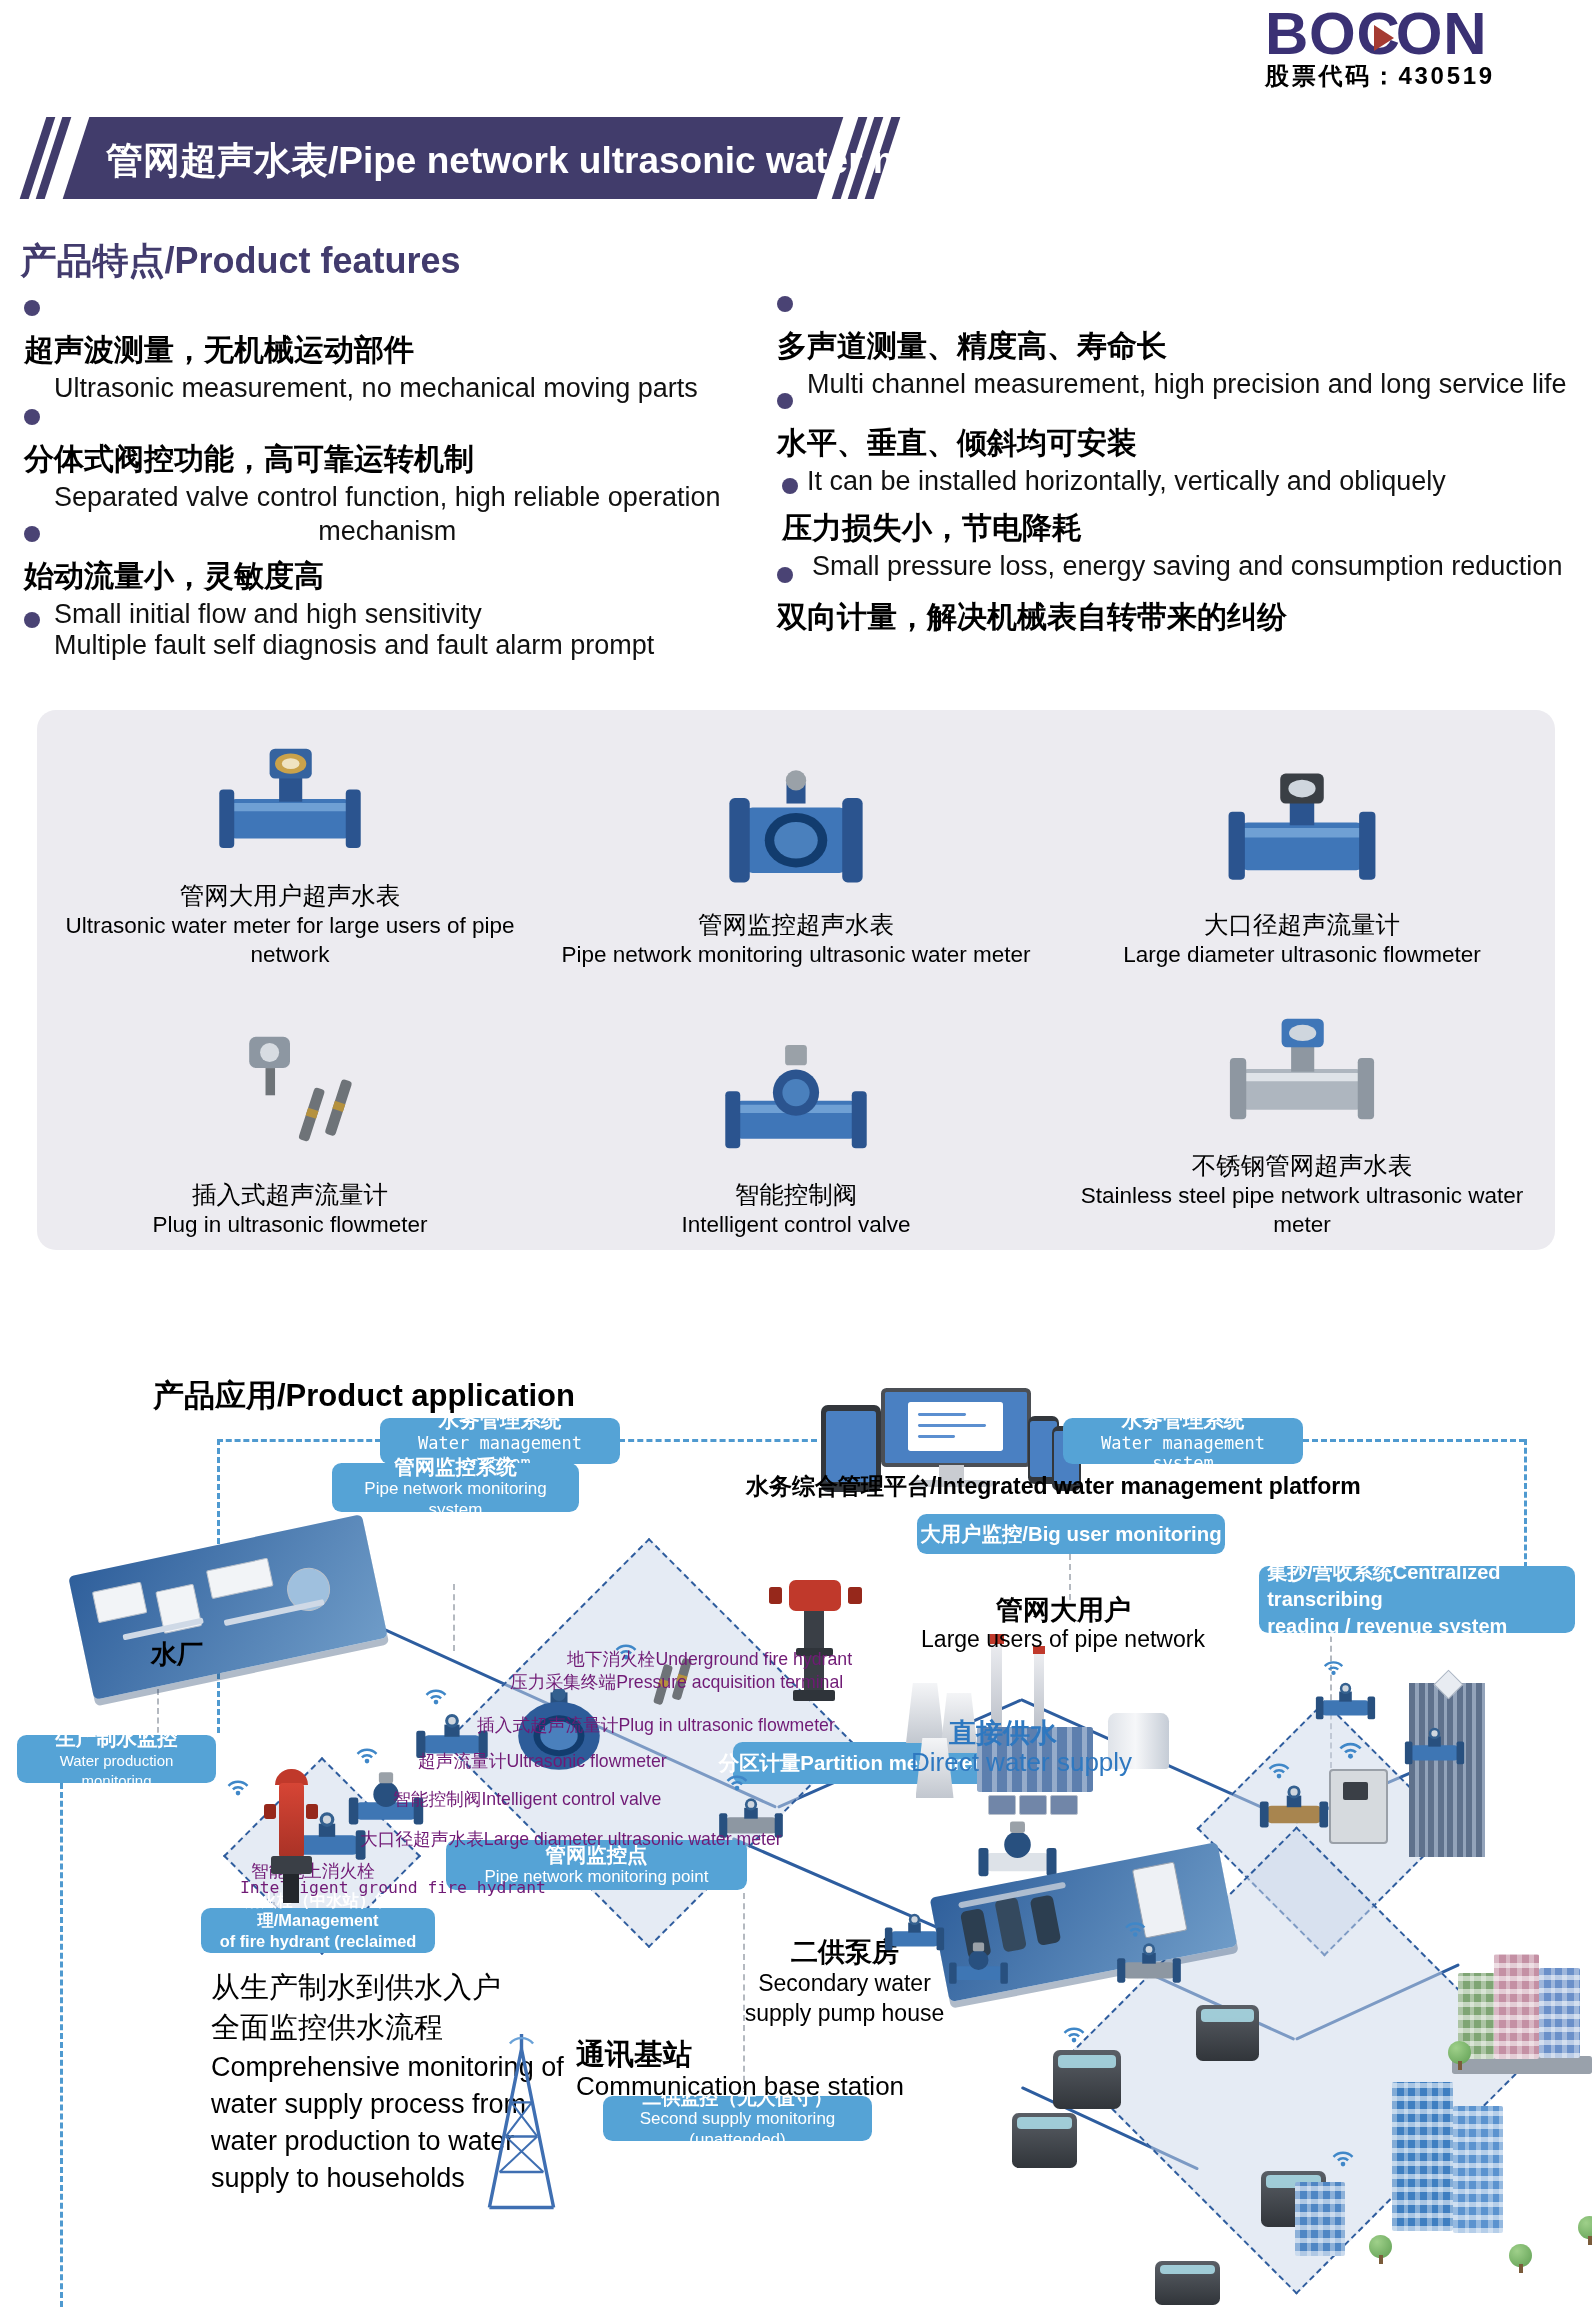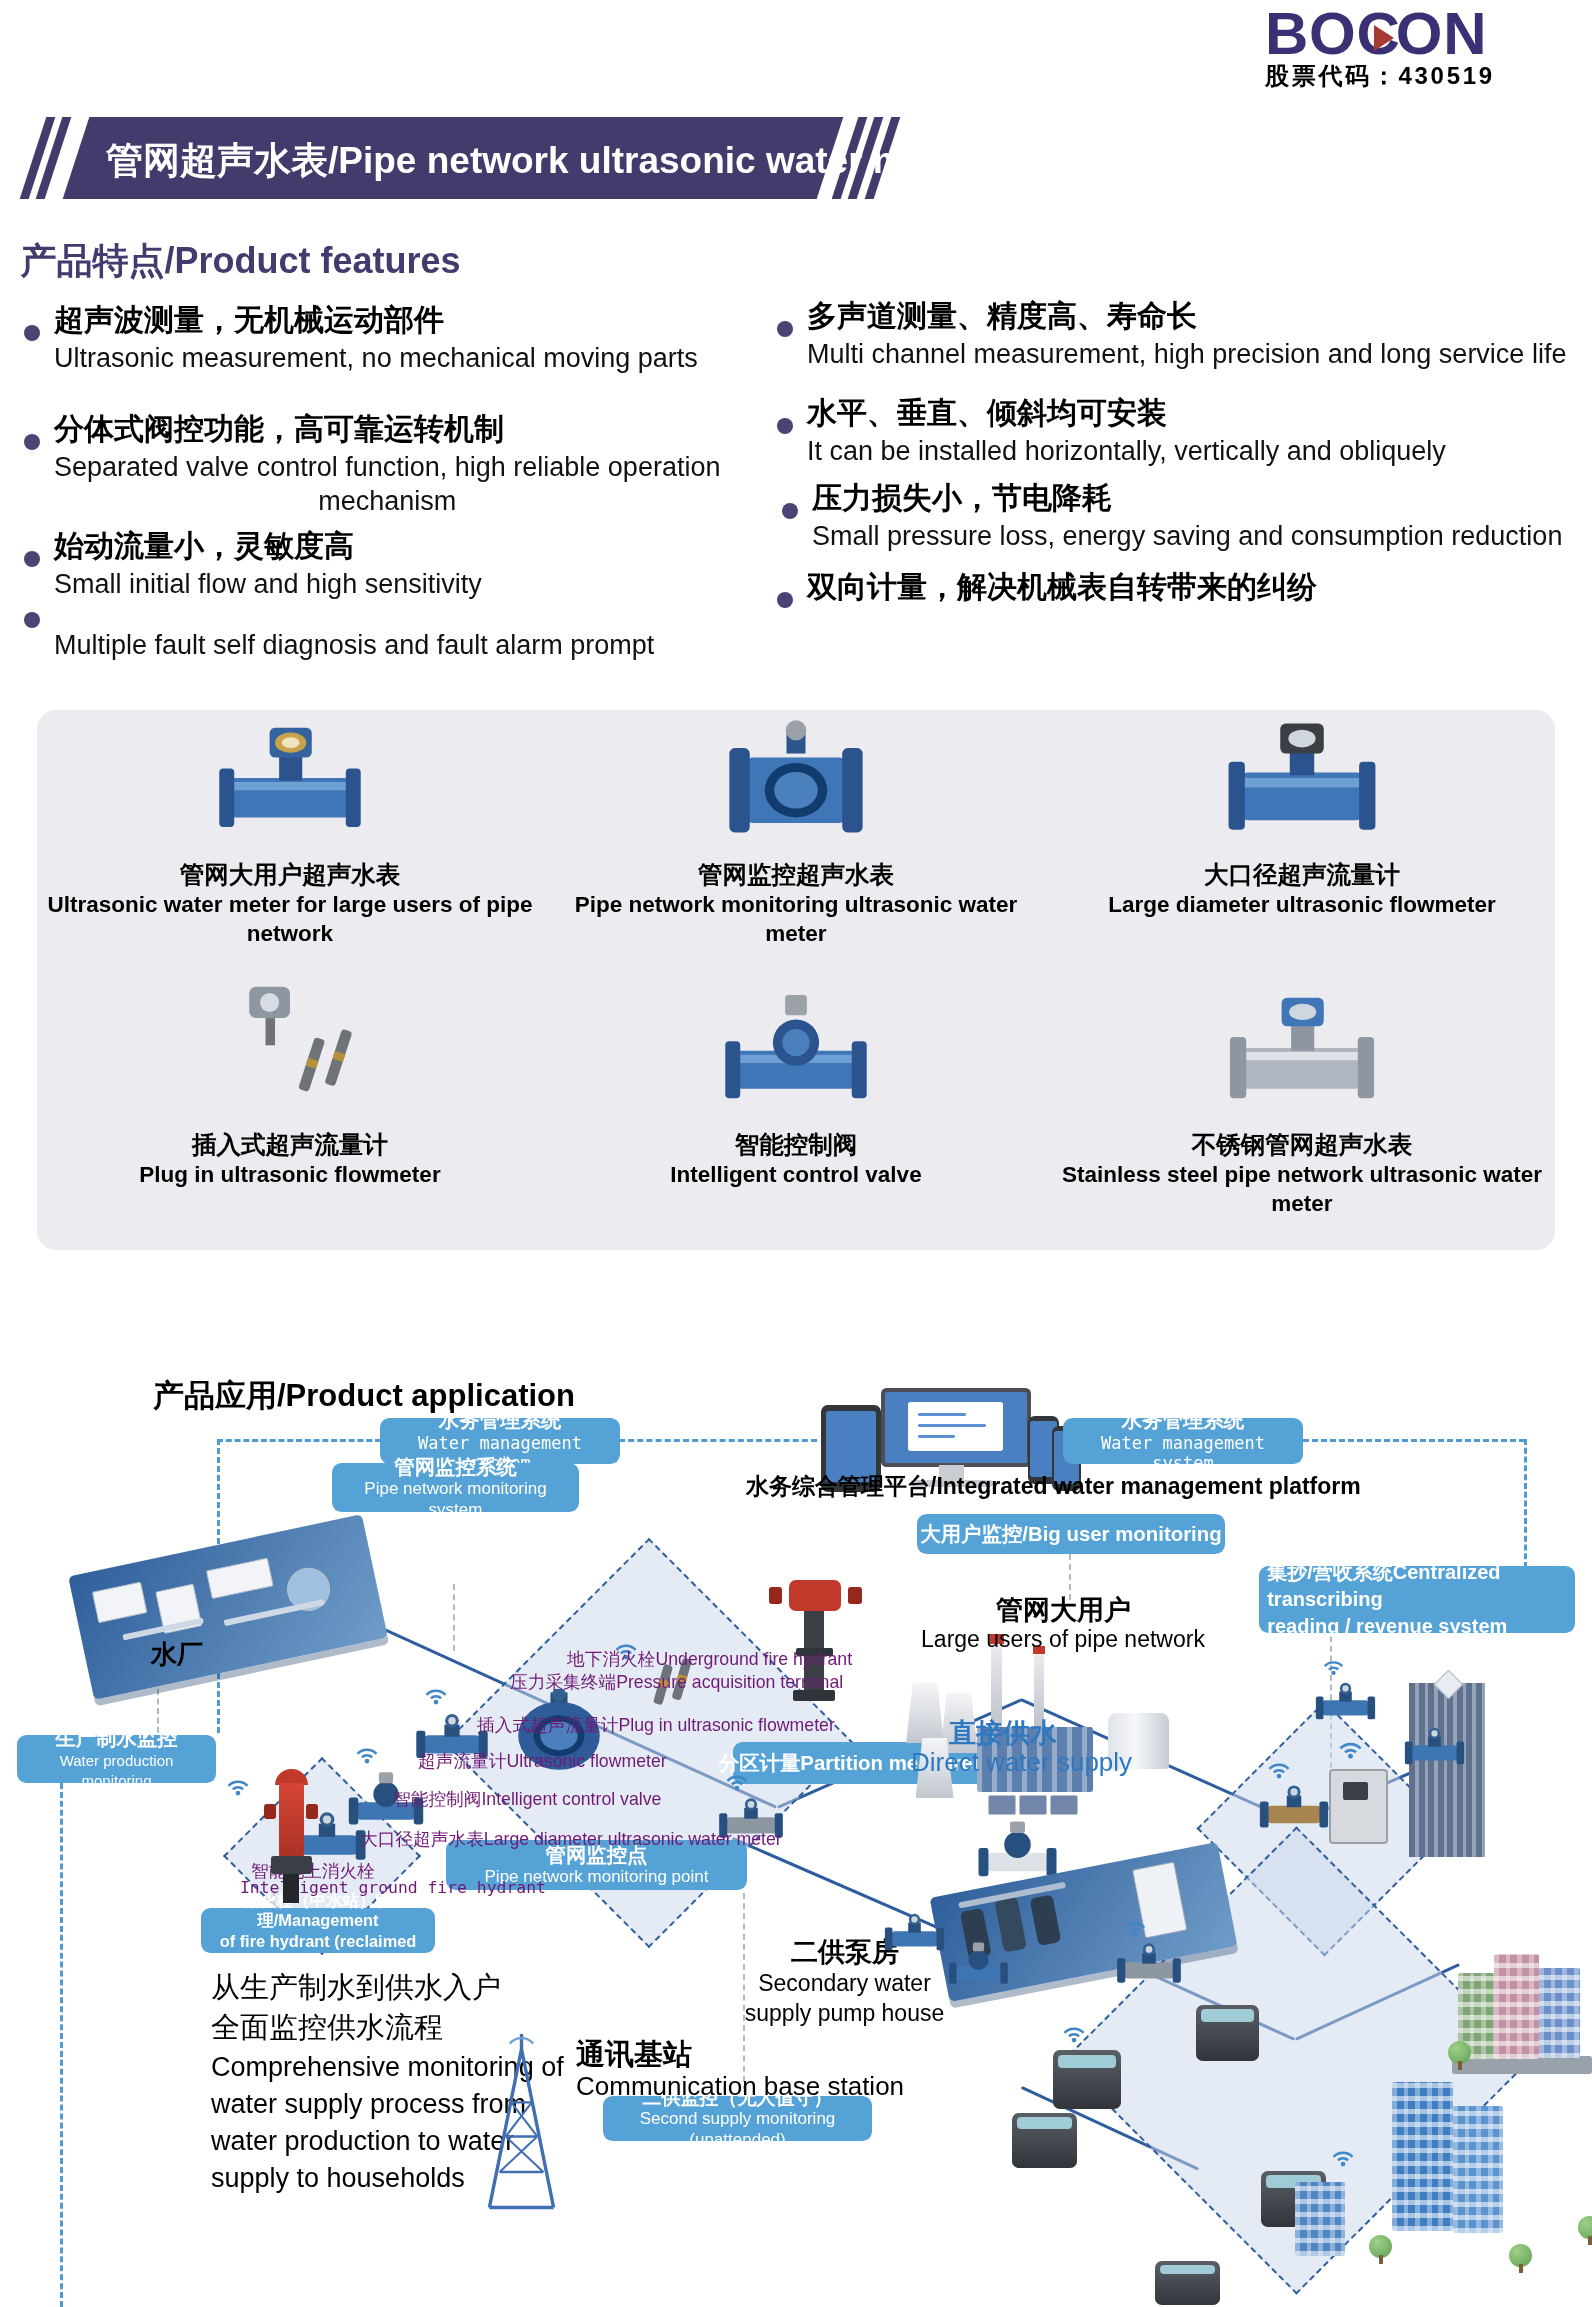--- a/index.html
+++ b/index.html
@@ -14,29 +14,29 @@
   .stock{left:1265px;top:60px;font-size:24px;font-weight:bold;color:#000;letter-spacing:2.7px;white-space:nowrap;}
 
   
   .stripe{top:117px;width:8.9px;height:82px;background:#413c6b;transform:skewX(-18deg);}
   .banner-bar{left:76px;top:117px;width:754px;height:82px;background:#413c6b;transform:skewX(-18deg);}
   .banner-title{left:106px;top:136px;font-size:37px;font-weight:bold;color:#fff;white-space:nowrap;}
 
   
   .feat-title{left:20.4px;top:237px;font-size:36px;font-weight:bold;color:#423b6d;white-space:nowrap;}
   .feat{position:absolute;}
-  .feat .zrow{display:flex;align-items:flex-end;gap:13.6px;}
+  .feat .zrow{display:flex;align-items:flex-start;gap:13.6px;flex-direction:column;}
   .feat .dot{width:16.4px;height:16.4px;border-radius:50%;background:#4a4374;flex:0 0 auto;}
   .feat .zh{font-size:30px;font-weight:bold;color:#000;white-space:nowrap;}
   .feat .en{margin-left:30px;font-size:27px;color:#111;line-height:34px;white-space:pre-line;text-align:center;}
 
   
   .panel{left:37px;top:710px;width:1518px;height:540px;background:#ecebf0;border-radius:19px;
          display:grid;grid-template-columns:1fr 1fr 1fr;grid-template-rows:1fr 1fr;}
-  .pcell{display:flex;flex-direction:column;align-items:center;justify-content:flex-start;padding-bottom:11px;font-weight:bold;}
+  .pcell{display:flex;flex-direction:column;align-items:center;justify-content:flex-end;padding-bottom:11px;}
   .pcell svg{margin-bottom:13.6px;}
   .pzh{font-size:24.5px;color:#000;line-height:30px;text-align:center;}
   .pen{font-size:22.5px;color:#000;line-height:29px;text-align:center;}
 
   
   .app-title{left:153px;top:1375px;font-size:31px;font-weight:bold;color:#000;white-space:nowrap;}
   .badge{position:absolute;background:#55a3d6;border-radius:9.5px;color:#fff;text-align:center;
          display:flex;flex-direction:column;justify-content:center;padding:2.7px 8.2px;box-sizing:border-box;}
   .badge .bz{font-weight:bold;font-size:20.4px;line-height:24.5px;white-space:nowrap;}
   .badge .be{font-size:17px;line-height:20.4px;white-space:pre-line;}

